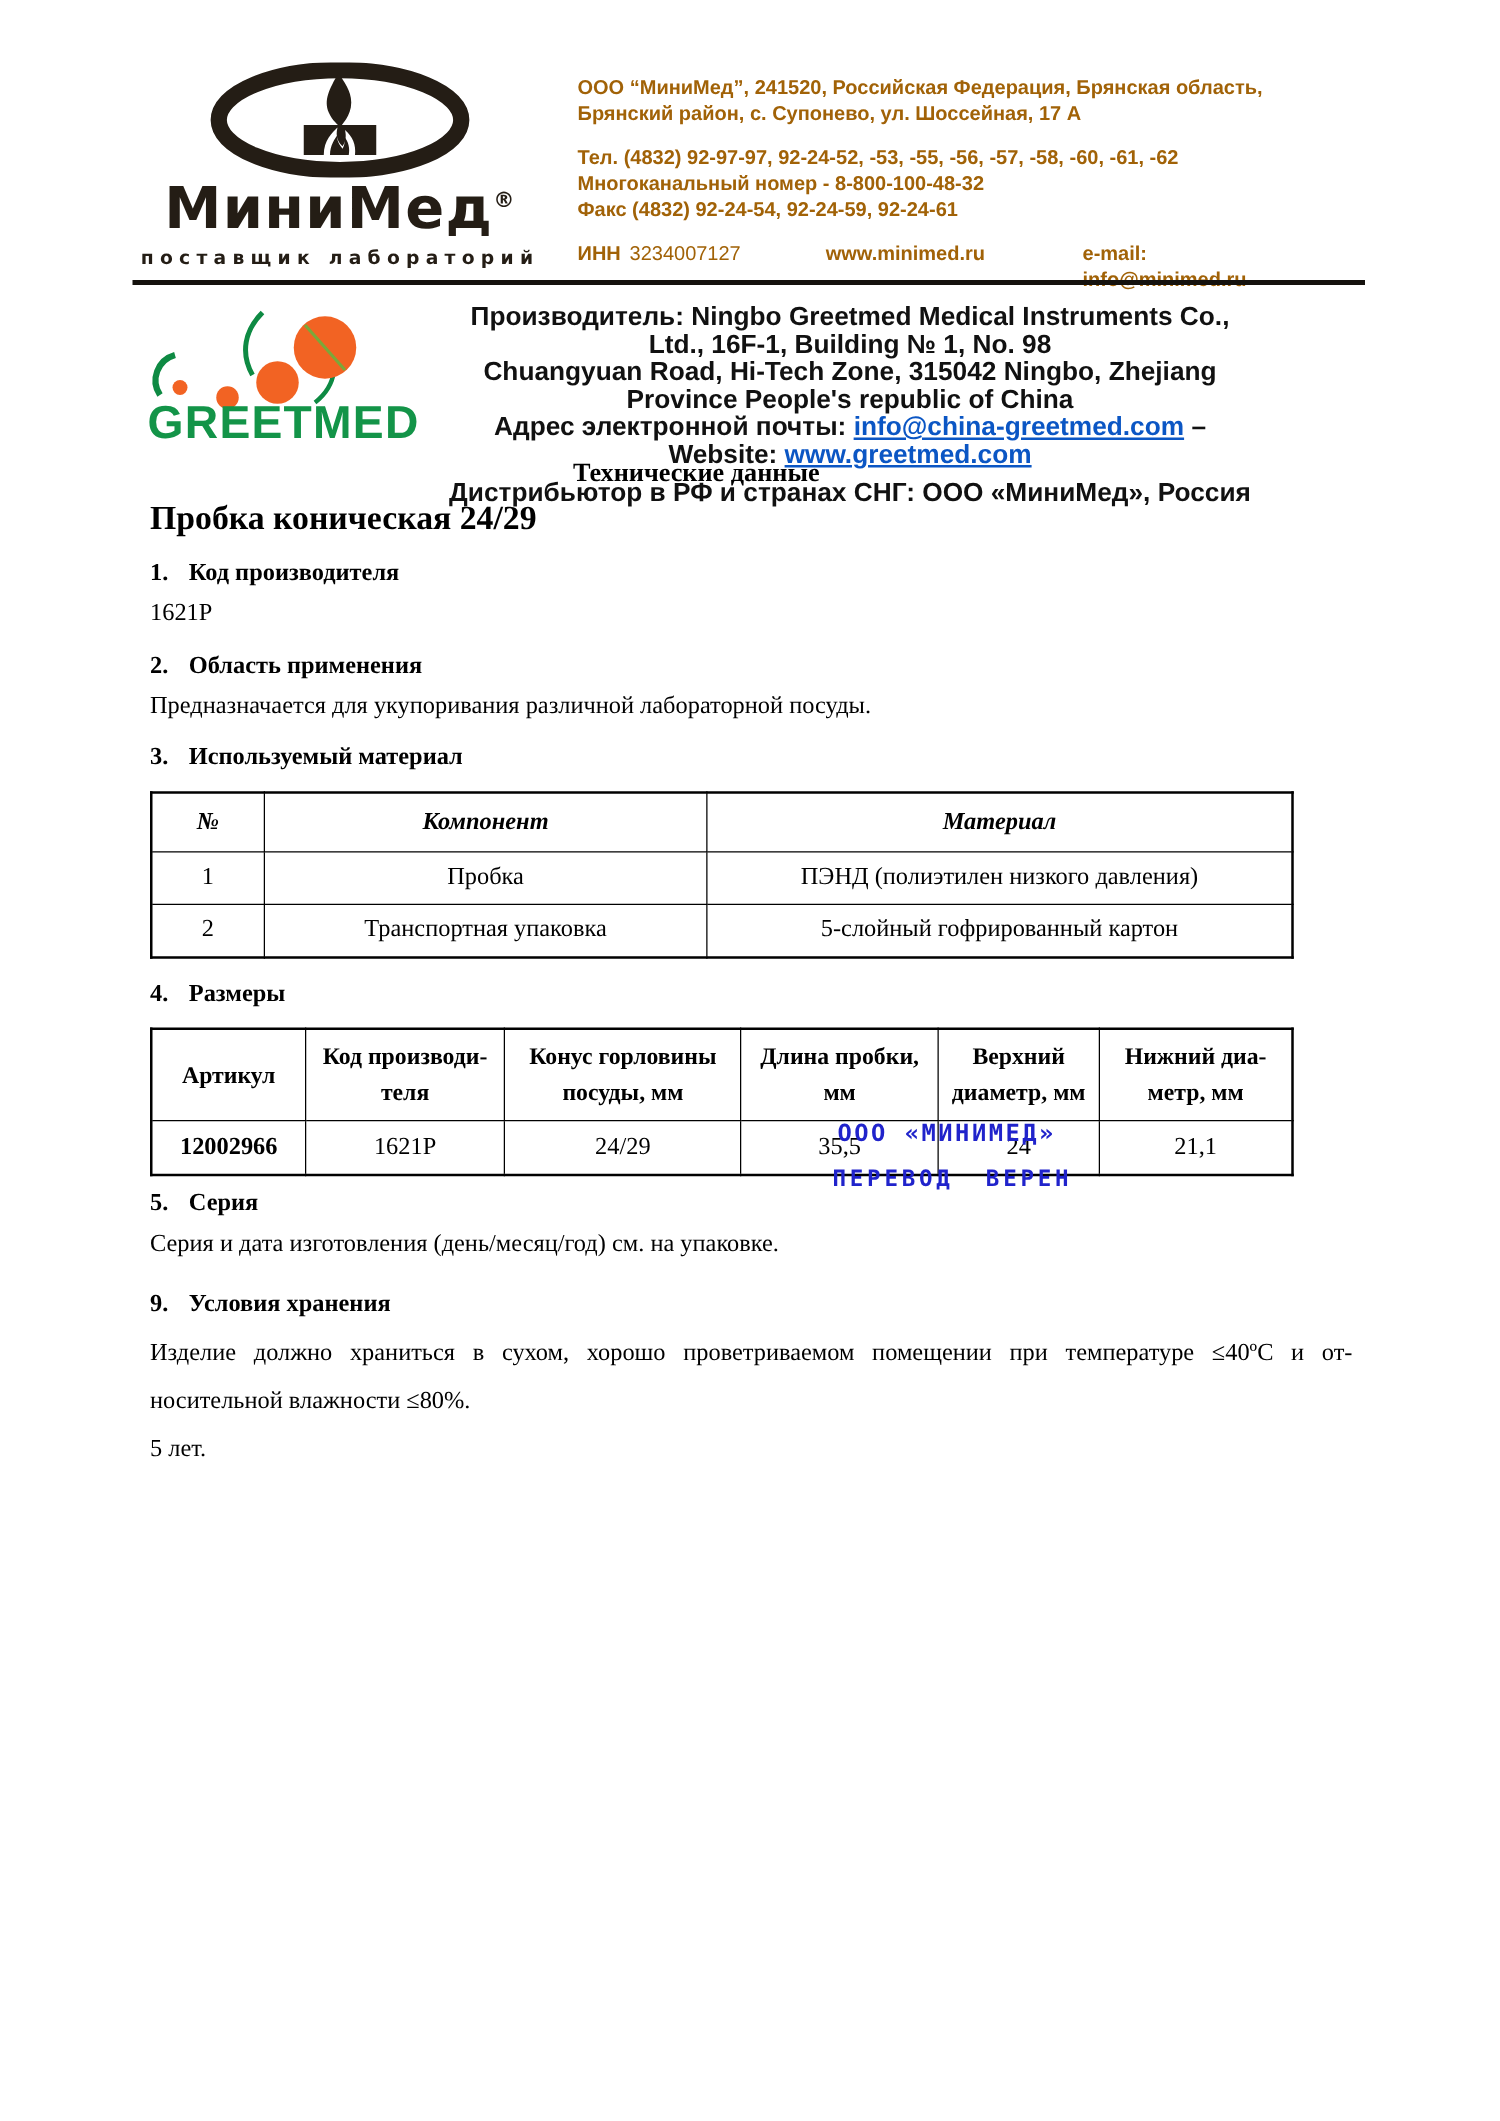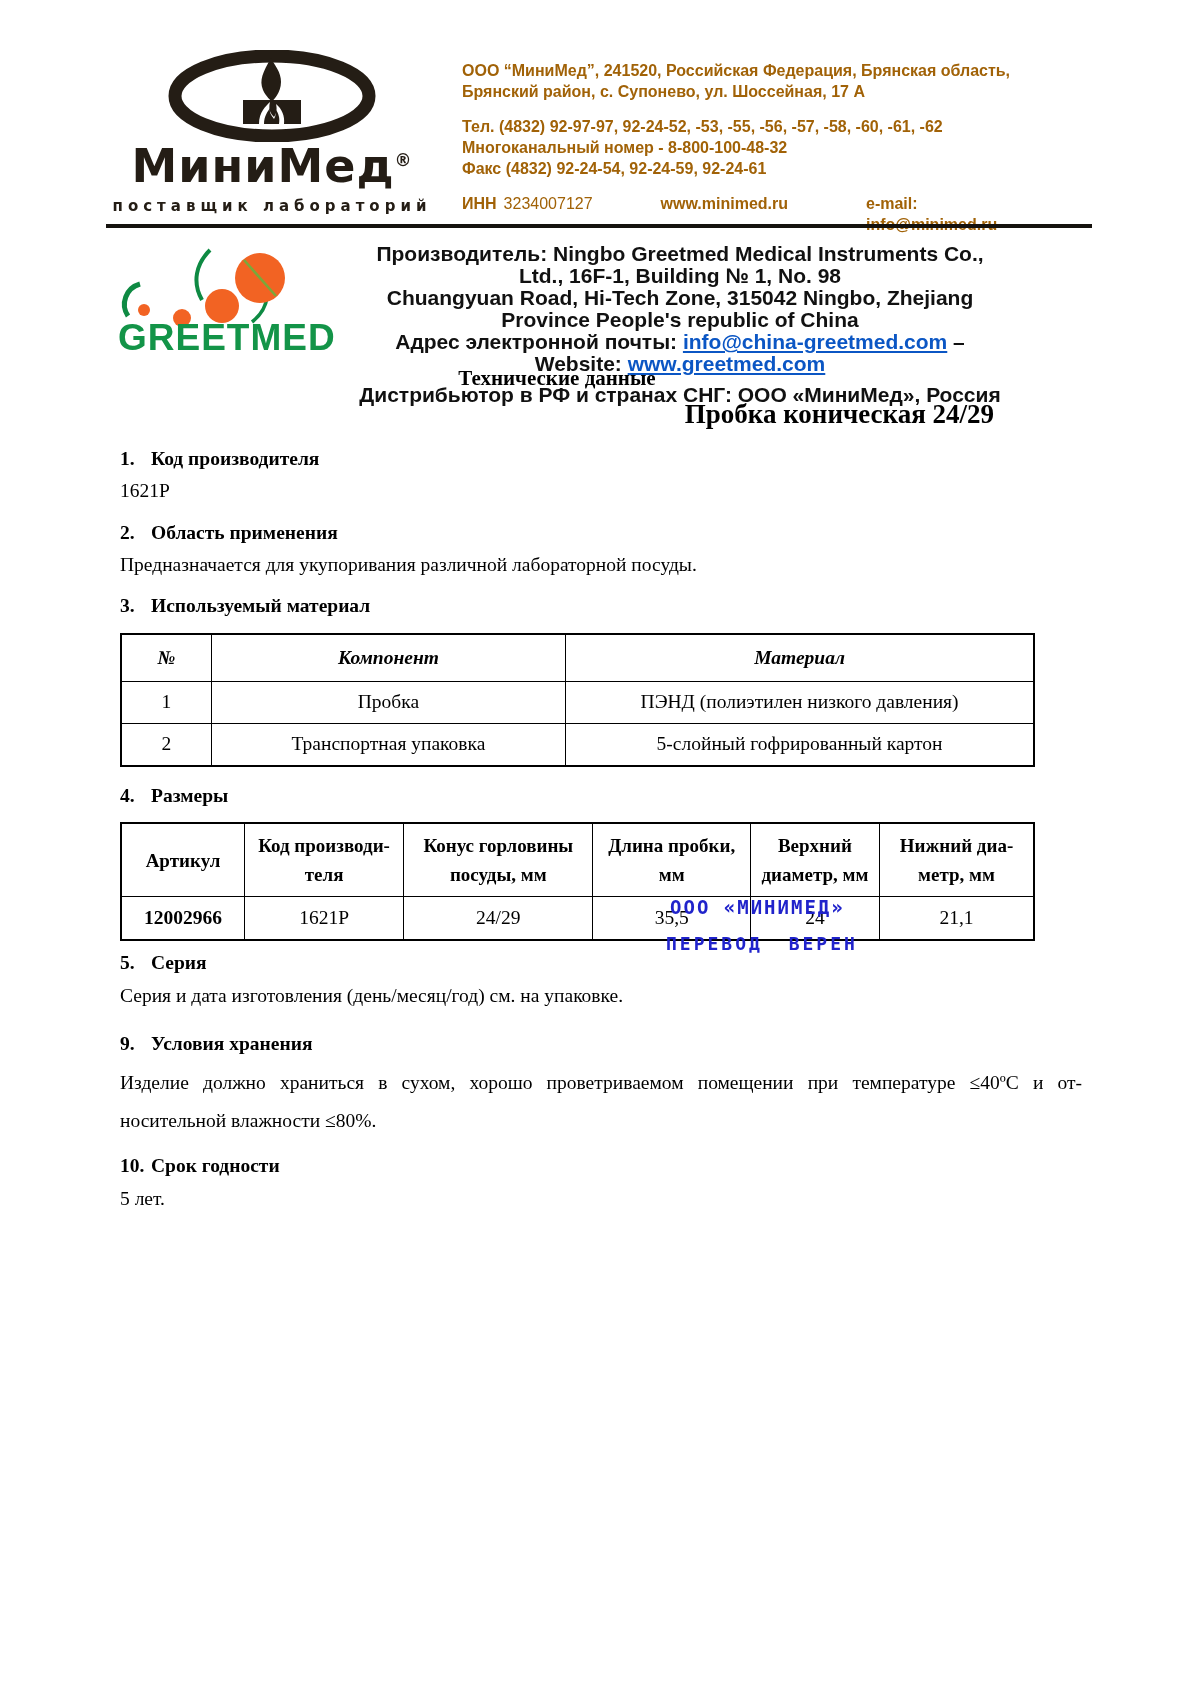--- a/index.html
+++ b/index.html
@@ -43,21 +43,21 @@
     position:absolute; left:352px; top:243px; width:656px; text-align:center;
     font-family:Liberation Sans, sans-serif; font-weight:bold;
     font-size:21px; line-height:22px; color:#111;
   }
   .producer a { color:#0b56c4; text-decoration:underline; }
   .distributor { margin-top:9px; }
 
   
   .doc { position:absolute; left:120px; top:366px; width:962px; }
   .subtitle { text-align:center; padding-right:88px; font-size:21px; font-weight:bold; }
-  .title    { text-align:right; padding-right:88px; font-size:27px; font-weight:bold; margin-top:8px; }
+  .title    { text-align:left; padding-right:88px; font-size:27px; font-weight:bold; margin-top:8px; }
 
   .sec-head { display:flex; font-size:19.5px; font-weight:bold; margin-top:17px; line-height:1.25; }
   .sec-num  { width:31px; flex:none; }
   .sec-body { font-size:19.5px; margin-top:7px; line-height:1.3; }
 
   table { border-collapse:collapse; width:915px; margin-top:14px; border:2px solid #000; table-layout:fixed; }
   th, td { border:1px solid #000; text-align:center; vertical-align:middle; padding:4px 6px; }
 
   .materials th { font-style:italic; font-weight:bold; font-size:19.5px; height:38px; }
   .materials td { font-size:19.5px; height:33px; }
@@ -232,24 +232,20 @@
 
     <div class="sec-head" style="margin-top:24px;">
       <span class="sec-num">9.</span>
       <span>Условия хранения</span>
     </div>
     <div class="s9-body">
       <div class="j1">Изделие должно храниться в сухом, хорошо проветриваемом помещении при температуре ≤40ºС и от-</div>
       <div>носительной влажности ≤80%.</div>
     </div>
 
-    <div class="sec-head" style="margin-top:14px;">
-      <span class="sec-num">10.</span>
-      <span>Срок годности</span>
-    </div>
     <div class="sec-body">5 лет.</div>
   </div>
 
   <div class="stamp">
     <div class="stamp-line1">ООО «МИНИМЕД»</div>
     <div class="stamp-line2">ПЕРЕВОД  ВЕРЕН</div>
   </div>
 
 </div>
 

